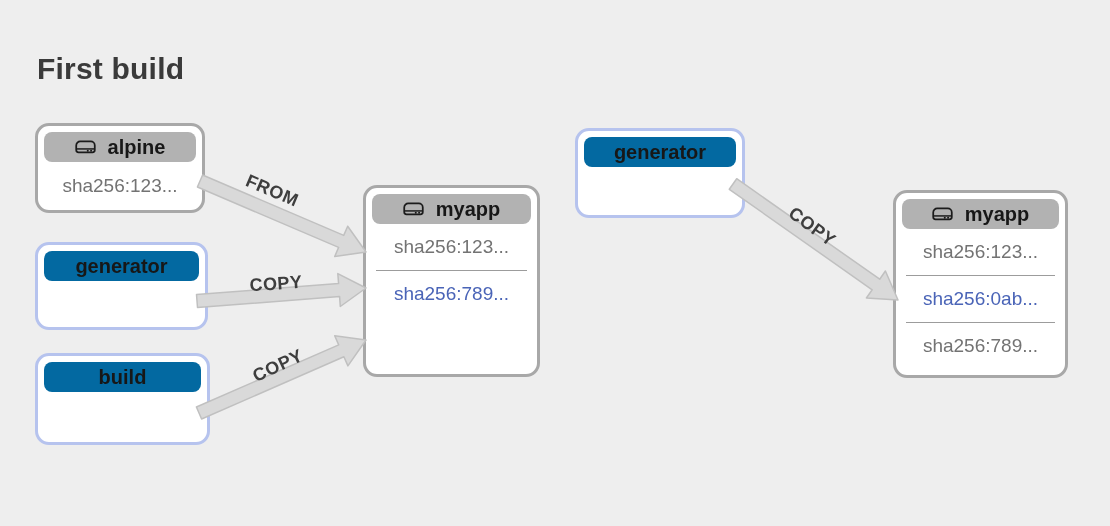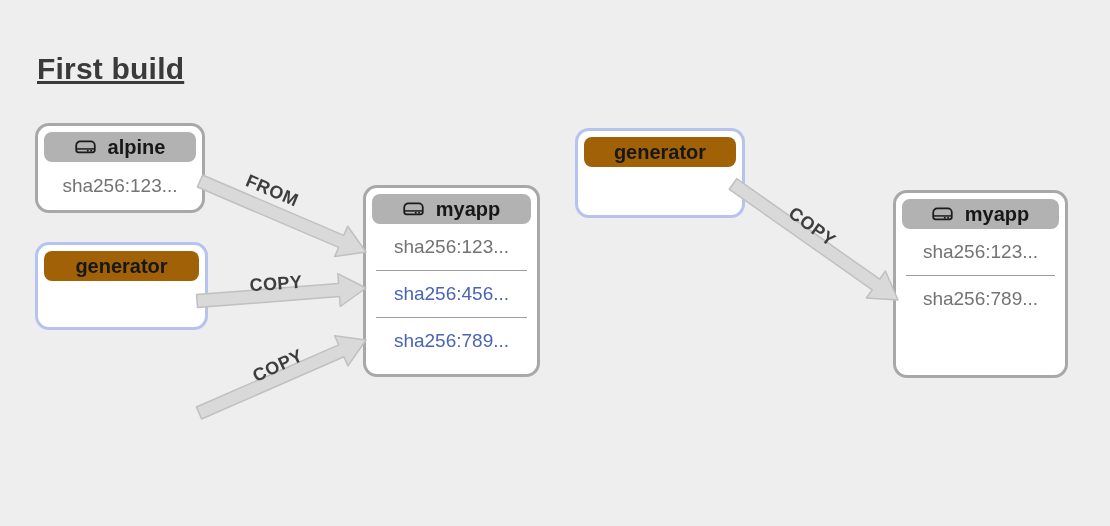--- a/index.html
+++ b/index.html
@@ -12,21 +12,20 @@
   }
   .canvas { position: absolute; inset: 0; width: 1110px; height: 526px; }
 
   .section-title {
     position: absolute;
     font-size: 30px;
     font-weight: bold;
     color: #3a3a3a;
     letter-spacing: 0.2px;
     white-space: nowrap;
-    text-decoration: underline;
   }
   #title-first  { left: 37px;  top: 52px; }
   #title-second { left: 577px; top: 52px; }
 
   .node {
     position: absolute;
     background: #ffffff;
     border-radius: 14px;
     box-sizing: border-box;
     display: flex;
@@ -49,21 +48,21 @@
     display: flex;
     align-items: center;
     justify-content: center;
     gap: 12px;
     font-size: 20px;
     font-weight: bold;
     color: #171717;
     flex: 0 0 auto;
   }
   .node.image .node-header { background: #b2b2b2; }
-  .node.stage .node-header { background: #a16207; }
+  .node.stage .node-header { background: #0369a1; }
 
   .drive-icon { display: inline-flex; flex: 0 0 auto; }
 
   .rows { padding: 0 10px; display: flex; flex-direction: column; flex: 1 1 auto; }
   .sha-row {
     height: 46px;
     display: flex;
     align-items: center;
     justify-content: center;
     font-size: 19px;
@@ -114,36 +113,40 @@
       <div class="sha-row c-gray">sha256:123...</div>
     </div>
   </div>
 
   <div class="node stage" id="node-generator1">
     <div class="node-header">
       <span>generator</span>
     </div>
   </div>
 
+  <div class="node stage" id="node-build">
+    <div class="node-header">
+      <span>build</span>
+    </div>
+  </div>
 
   <div class="node image" id="node-myapp1">
     <div class="node-header">
       <span class="drive-icon">
         <svg viewBox="0 0 24 18" width="21" height="16">
           <path d="M6 2.6 h12 a4.6 4.6 0 0 1 4.6 4.6 v5.2 a2.6 2.6 0 0 1 -2.6 2.6 h-16 a2.6 2.6 0 0 1 -2.6 -2.6 v-5.2 a4.6 4.6 0 0 1 4.6 -4.6 z" fill="none" stroke="#1b1b1b" stroke-width="2"></path>
           <line x1="1.8" y1="11.2" x2="22.2" y2="11.2" stroke="#1b1b1b" stroke-width="1.7"></line>
           <circle cx="14.6" cy="13.2" r="1.15" fill="#1b1b1b"></circle>
           <circle cx="18.4" cy="13.2" r="1.15" fill="#1b1b1b"></circle>
         </svg>
       </span>
       <span>myapp</span>
     </div>
     <div class="rows">
       <div class="sha-row c-gray">sha256:123...</div>
-      <div class="sha-row c-blue">sha256:456...</div>
       <div class="sha-row c-blue">sha256:789...</div>
     </div>
   </div>
 
   <div class="node stage" id="node-generator2">
     <div class="node-header">
       <span>generator</span>
     </div>
   </div>
 
@@ -154,20 +157,21 @@
           <path d="M6 2.6 h12 a4.6 4.6 0 0 1 4.6 4.6 v5.2 a2.6 2.6 0 0 1 -2.6 2.6 h-16 a2.6 2.6 0 0 1 -2.6 -2.6 v-5.2 a4.6 4.6 0 0 1 4.6 -4.6 z" fill="none" stroke="#1b1b1b" stroke-width="2"></path>
           <line x1="1.8" y1="11.2" x2="22.2" y2="11.2" stroke="#1b1b1b" stroke-width="1.7"></line>
           <circle cx="14.6" cy="13.2" r="1.15" fill="#1b1b1b"></circle>
           <circle cx="18.4" cy="13.2" r="1.15" fill="#1b1b1b"></circle>
         </svg>
       </span>
       <span>myapp</span>
     </div>
     <div class="rows">
       <div class="sha-row c-gray">sha256:123...</div>
+      <div class="sha-row c-blue">sha256:0ab...</div>
       <div class="sha-row c-gray">sha256:789...</div>
     </div>
   </div>
 
   <svg id="edge-layer" width="1110" height="526">
       <polygon points="197.4,187.0 338.6,247.4 334.7,256.6 366.0,252.0 347.7,226.2 343.7,235.4 202.6,175.0"></polygon>
       <polygon points="197.5,307.5 339.6,296.6 340.3,306.5 366.0,288.0 337.8,273.6 338.6,283.6 196.5,294.5"></polygon>
       <polygon points="201.6,419.0 343.9,356.8 347.9,365.9 366.0,340.0 334.7,335.7 338.7,344.9 196.4,407.0"></polygon>
       <polygon points="729.3,189.3 872.2,289.8 866.4,298.0 898.0,300.0 885.4,271.0 879.7,279.2 736.7,178.7"></polygon>
     </svg>

